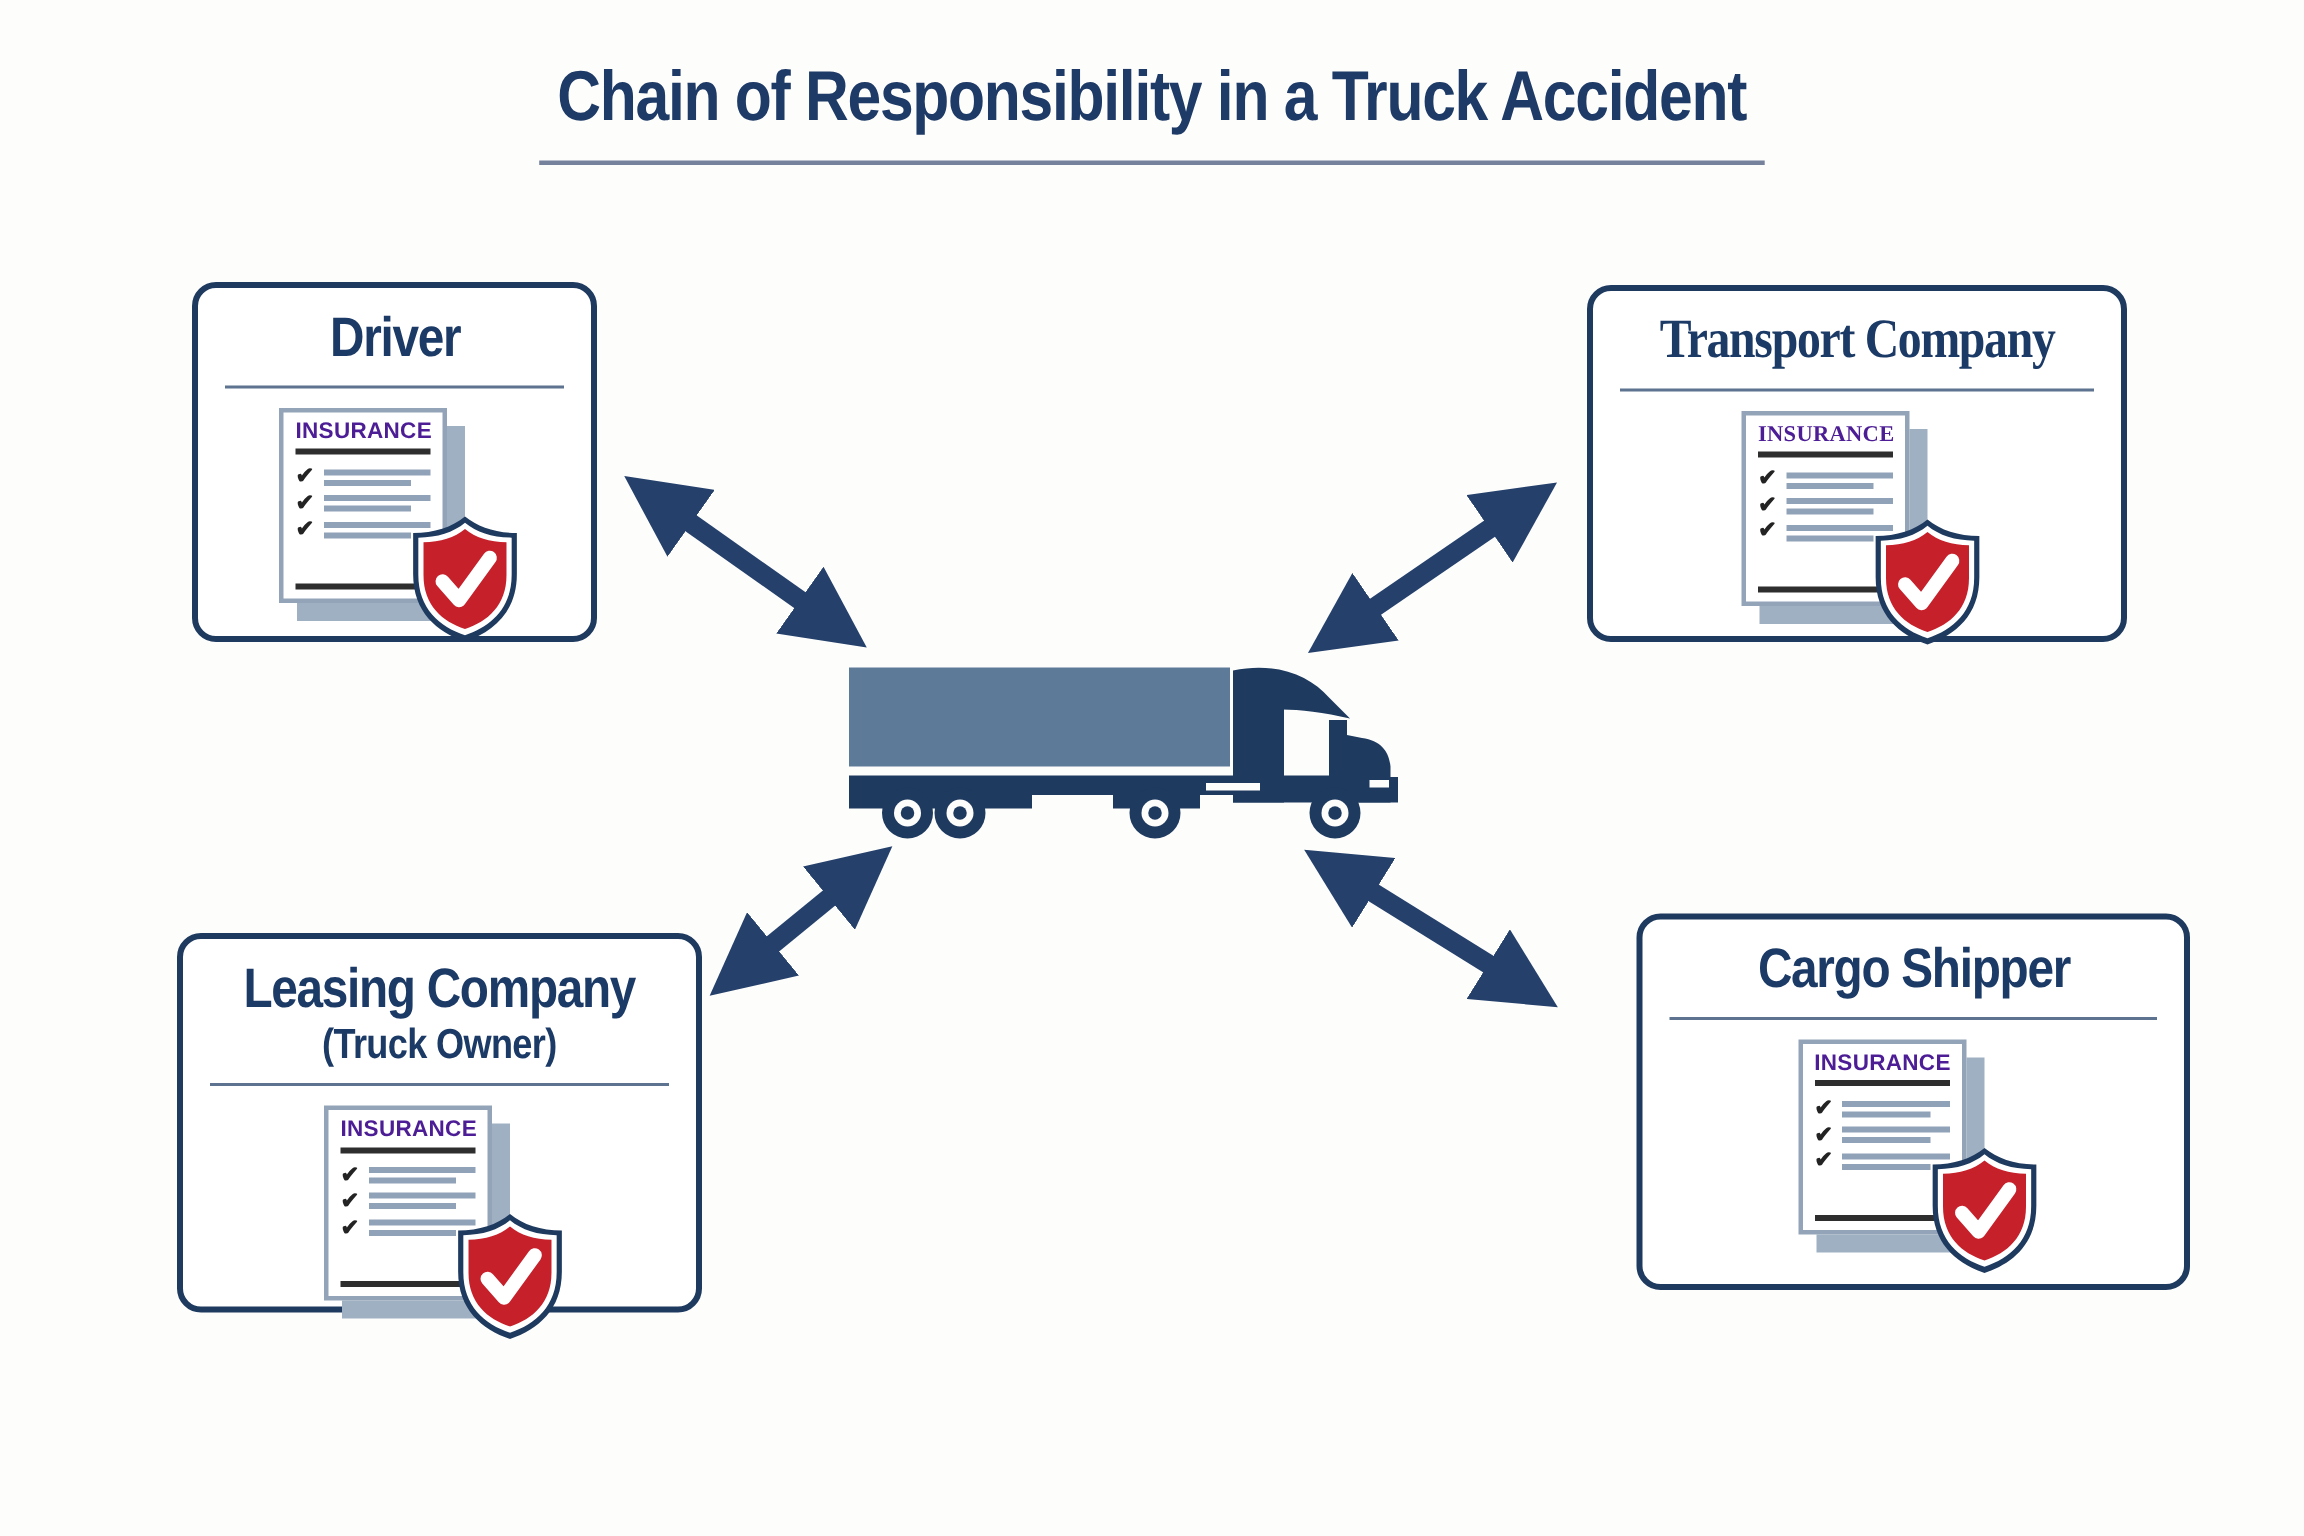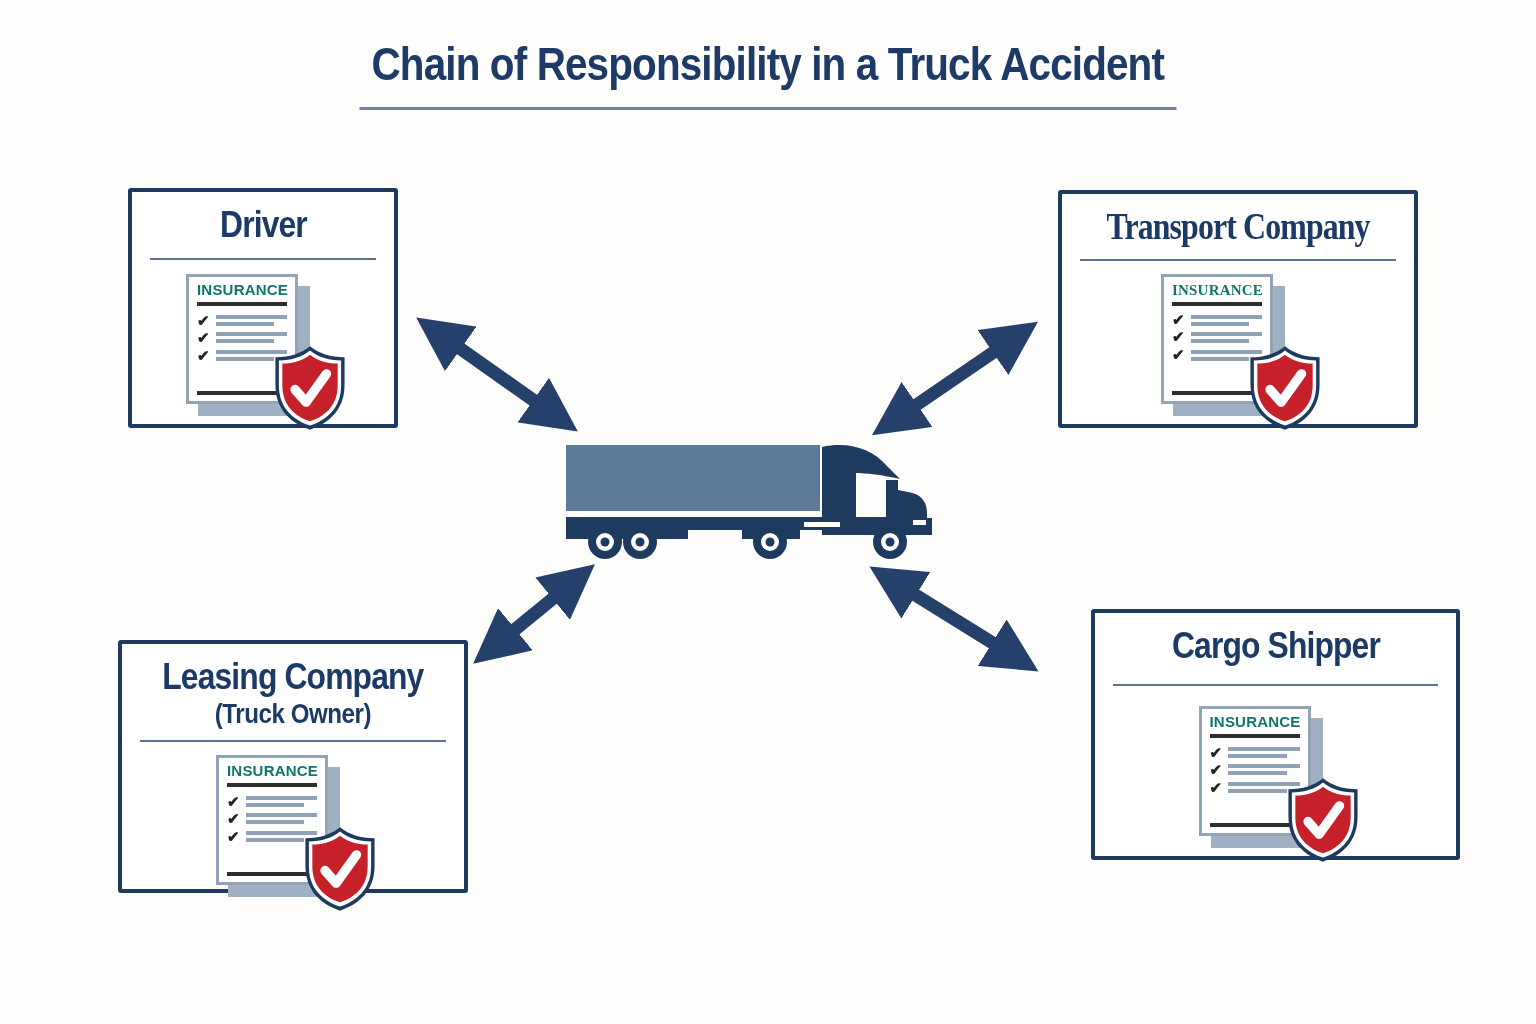--- a/index.html
+++ b/index.html
@@ -29,30 +29,29 @@
     transform:scaleX(0.86);
     transform-origin:center top;
     white-space:nowrap;
   }
 
   
   .entity-box{
     position:absolute;
     background:#ffffff;
     border:4px solid #1e3a5f;
-    border-radius:3px;
+    border-radius:16px;
     box-sizing:border-box;
     display:flex;
     flex-direction:column;
     align-items:center;
-    justify-content:space-between;
   }
   .box-driver   {left:128px; top:188px; width:270px; height:240px;}
   .box-transport{left:1058px;top:190px; width:360px; height:238px;font-family:Liberation Serif, serif;}
-  .box-leasing  {left:118px; top:640px; width:350px; height:253px;}
+  .box-leasing  {left:118px; top:622px; width:350px; height:253px;}
   .box-cargo    {left:1043px;top:609px; width:369px; height:251px;margin-left:48px;}
 
   .entity-title{
     margin:14px 0 0 0;
     font-size:37px;
     font-weight:700;
     letter-spacing:-1px;
     color:#1c3a66;
     transform:scaleX(0.86);
     transform-origin:center top;
@@ -96,21 +95,21 @@
     position:absolute;left:8px;top:0;
     width:112px;height:130px;
     background:#ffffff;
     border:3px solid #93a3b8;
     box-sizing:border-box;
     padding:5px 8px 6px 8px;
     display:flex;
     flex-direction:column;
   }
   .ins-label{
-    color:#0f766e;
+    color:#4c1d95;
     font-weight:700;
     font-size:15px;
     letter-spacing:0.2px;
     text-align:center;
     line-height:1.1;
   }
   .ins-rule{height:4px;background:#2e2e2e;margin:3px 0 4px 0;}
   .check-row{display:flex;align-items:center;gap:6px;margin-top:4px;}
   .check-glyph{
     color:#232323;font-weight:700;font-size:15px;line-height:0.9;

